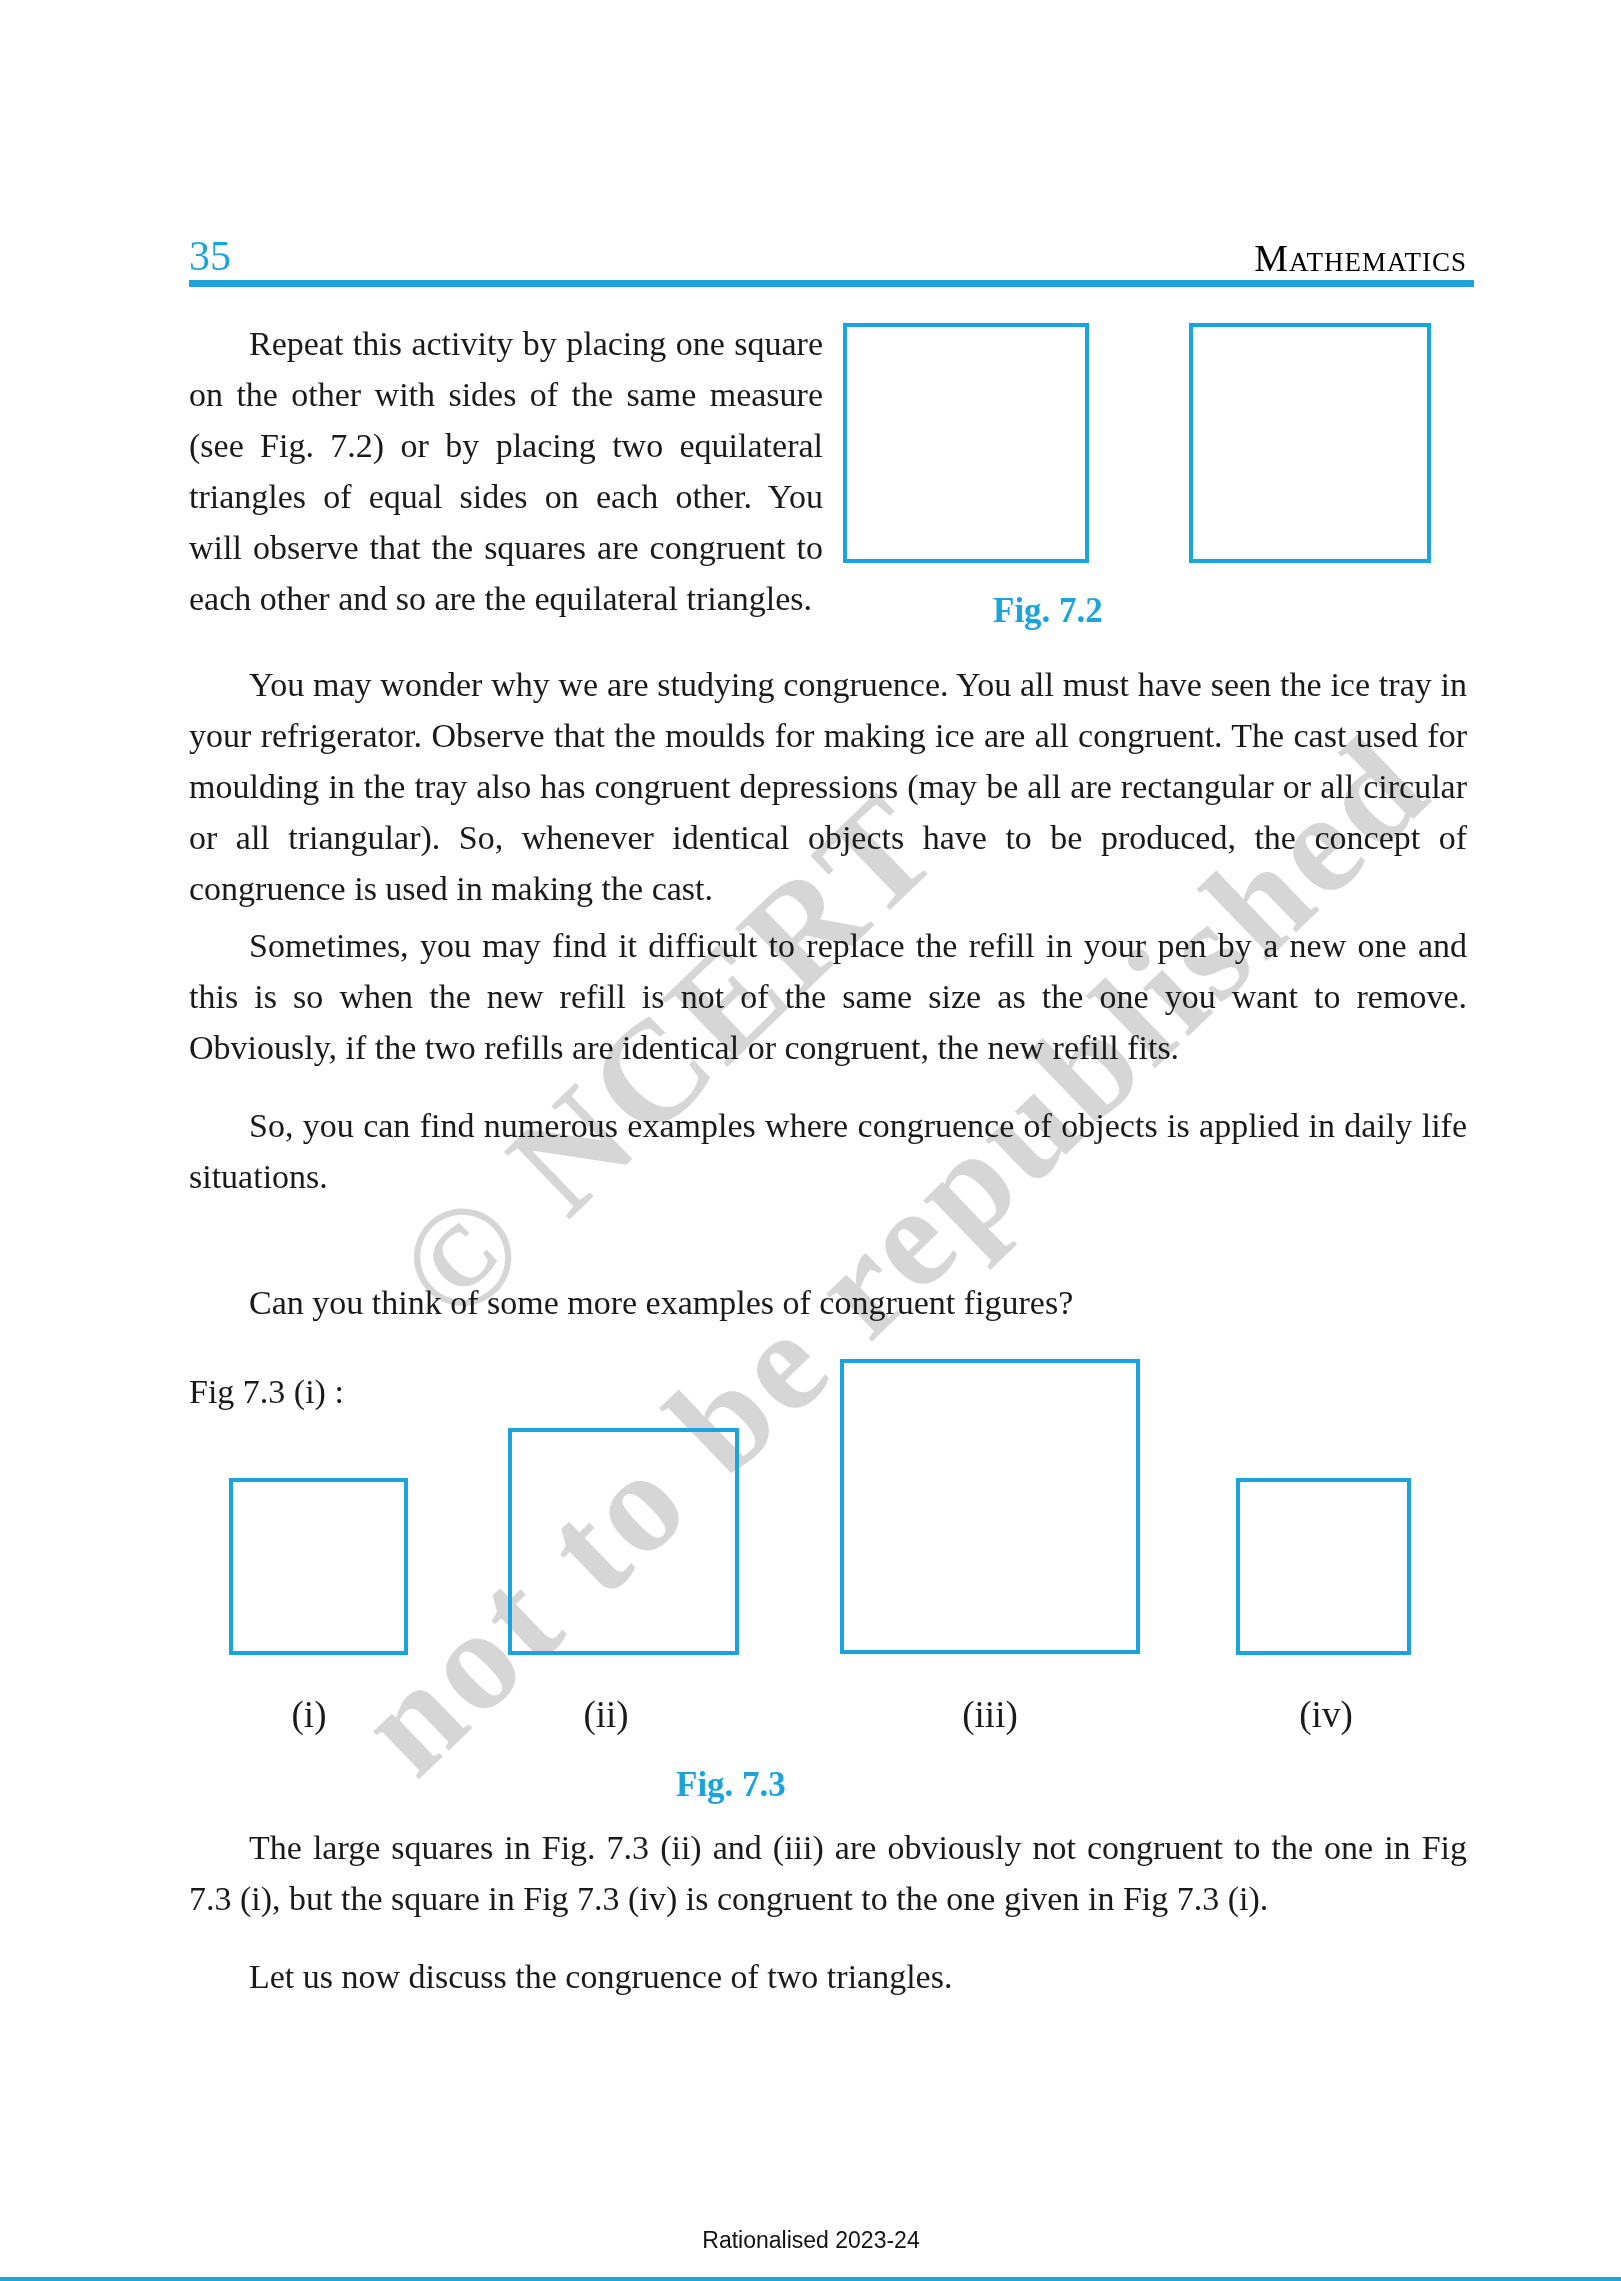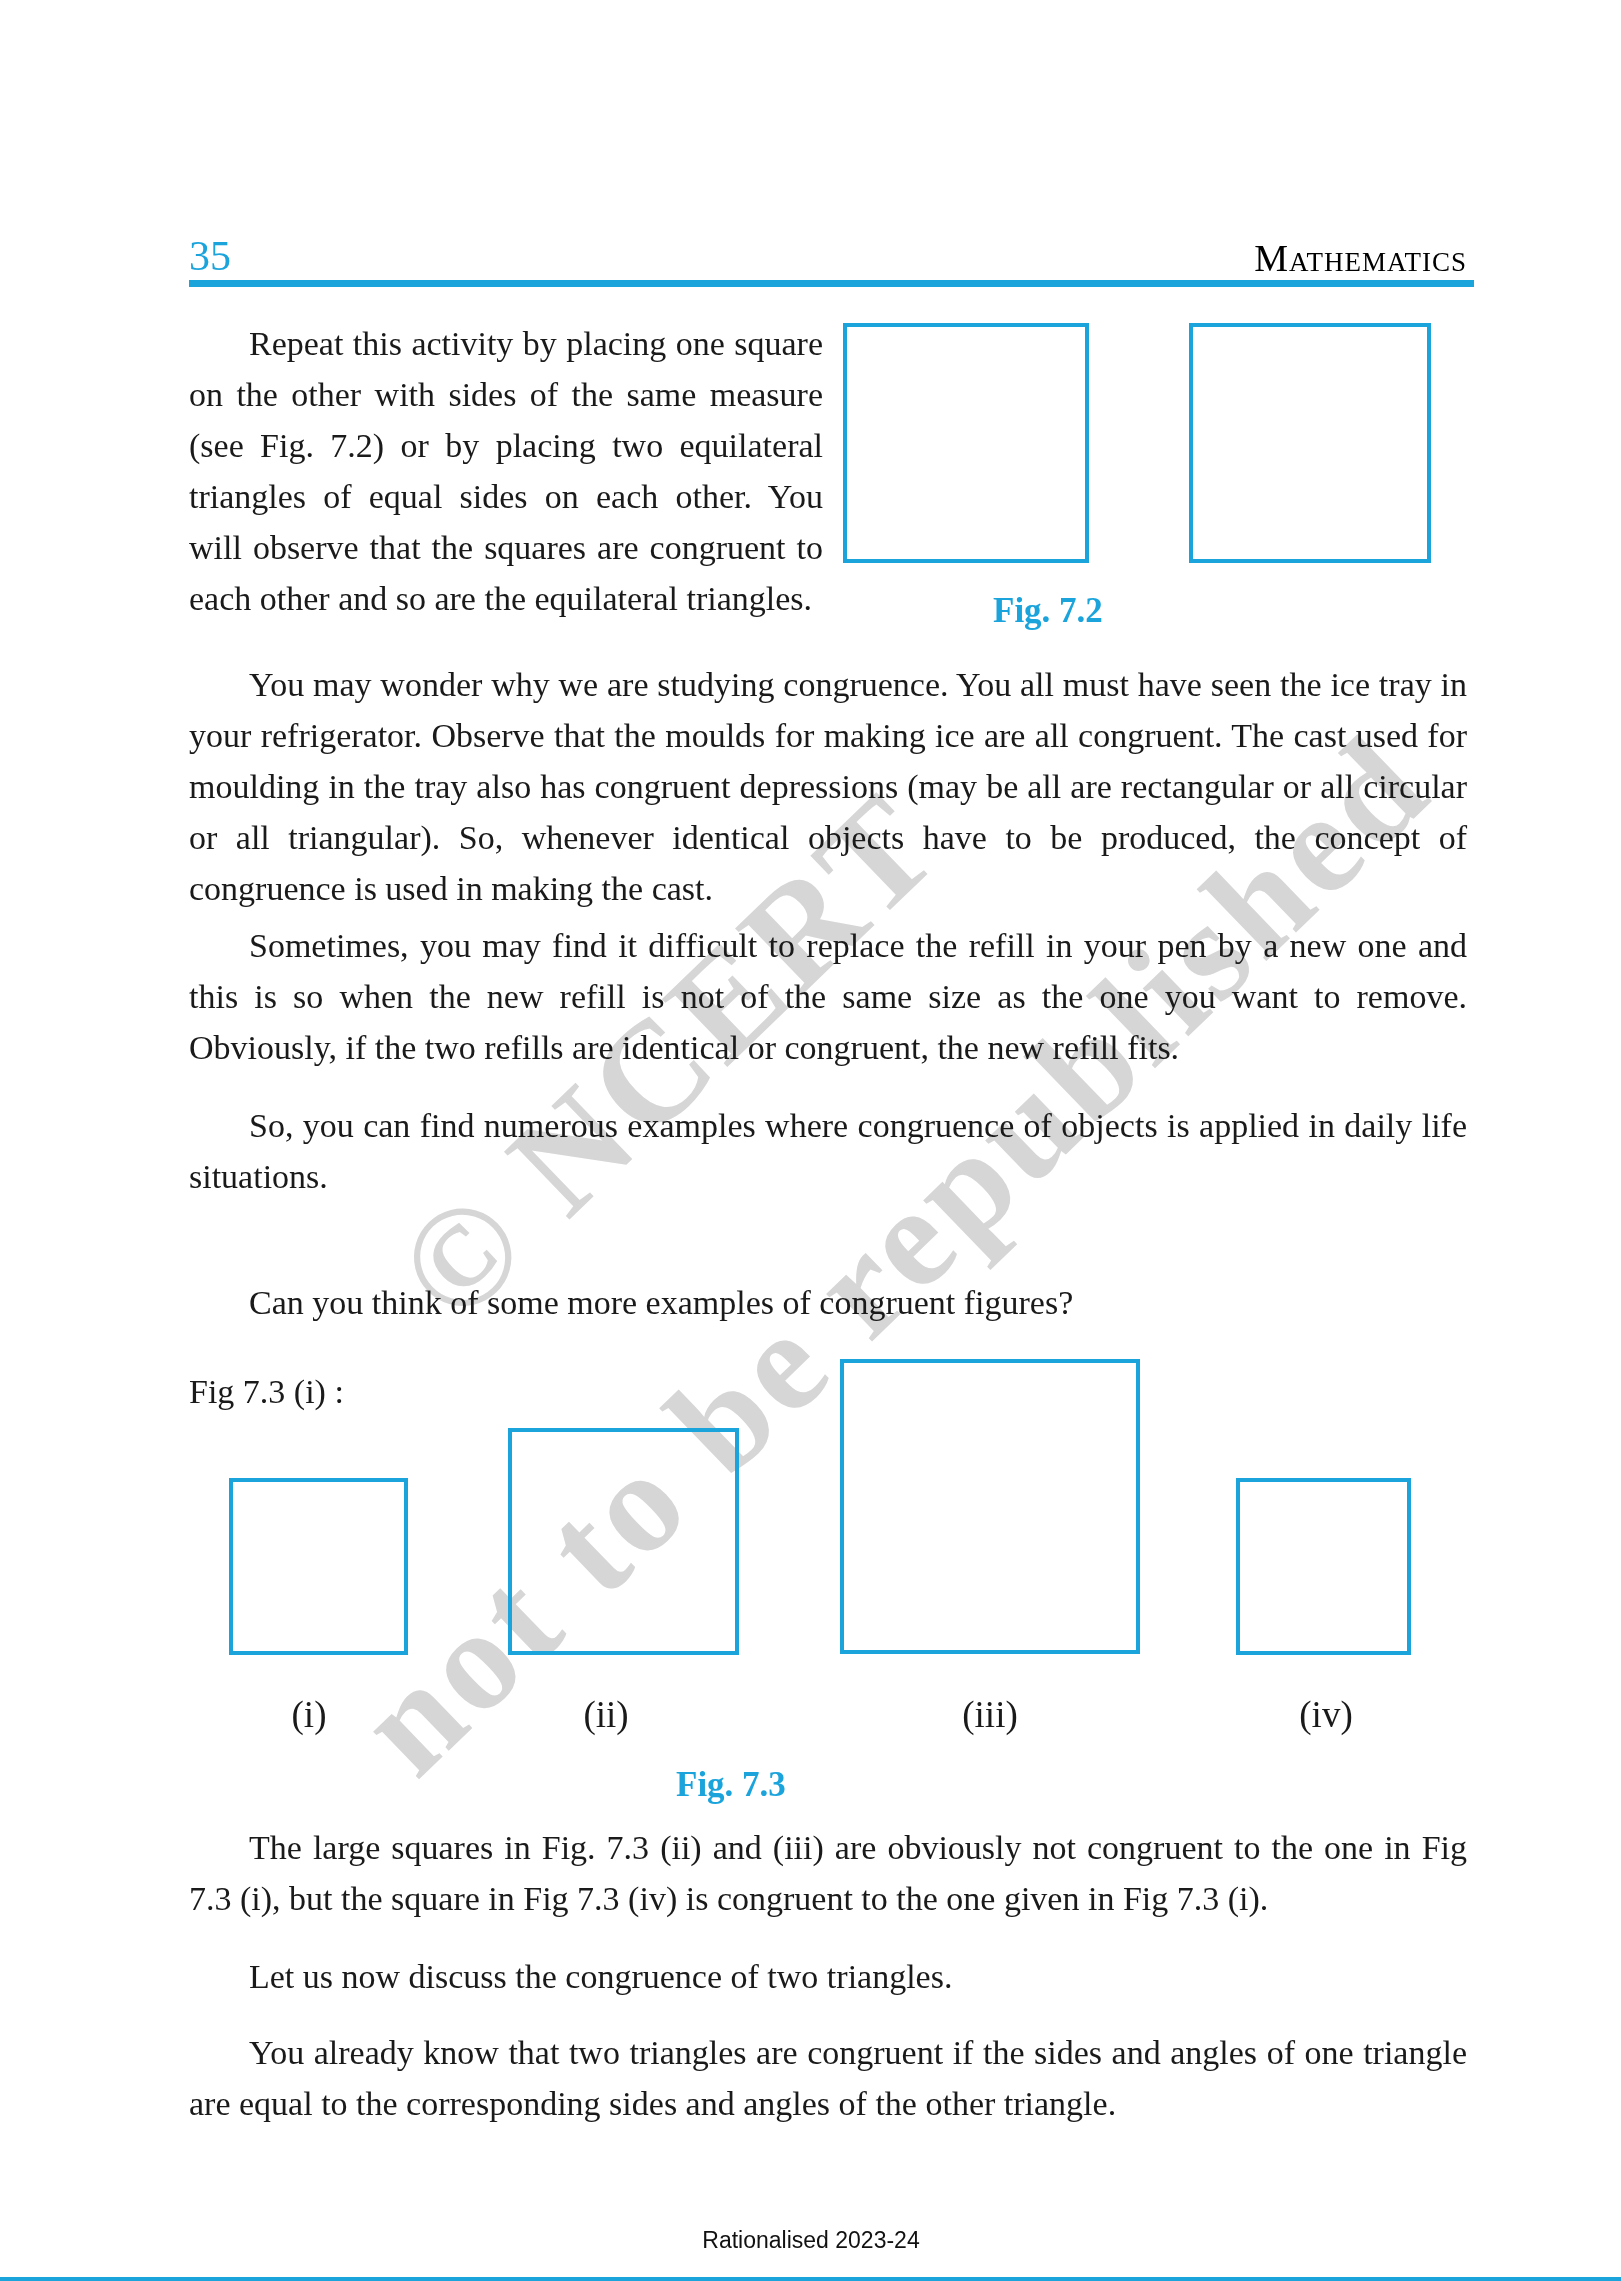--- a/index.html
+++ b/index.html
@@ -107,19 +107,18 @@
 
   <div class="fig-label" style="left:242px;top:1693px;">(i)</div>
   <div class="fig-label" style="left:539px;top:1693px;">(ii)</div>
   <div class="fig-label" style="left:923px;top:1693px;">(iii)</div>
   <div class="fig-label" style="left:1259px;top:1693px;">(iv)</div>
 
   <div class="fig-caption" style="left:676px;top:1764px;">Fig. 7.3</div>
 
   <div class="para" style="top:1822px;">The large squares in Fig. 7.3 (ii) and (iii) are obviously not congruent to the one in Fig 7.3 (i), but the square in Fig 7.3 (iv) is congruent to the one given in Fig 7.3 (i).</div>
   <div class="para" style="top:1951px;">Let us now discuss the congruence of two triangles.</div>
-  <div class="para" style="top:2027px;">You already know that two triangles are congruent if the sides and angles of one triangle are equal to the corresponding sides and angles of the other triangle.</div>
 
   <div class="footer-text">Rationalised 2023-24</div>
   <div class="bottom-rule"></div>
 
 </div>
 
 
 </body></html>

